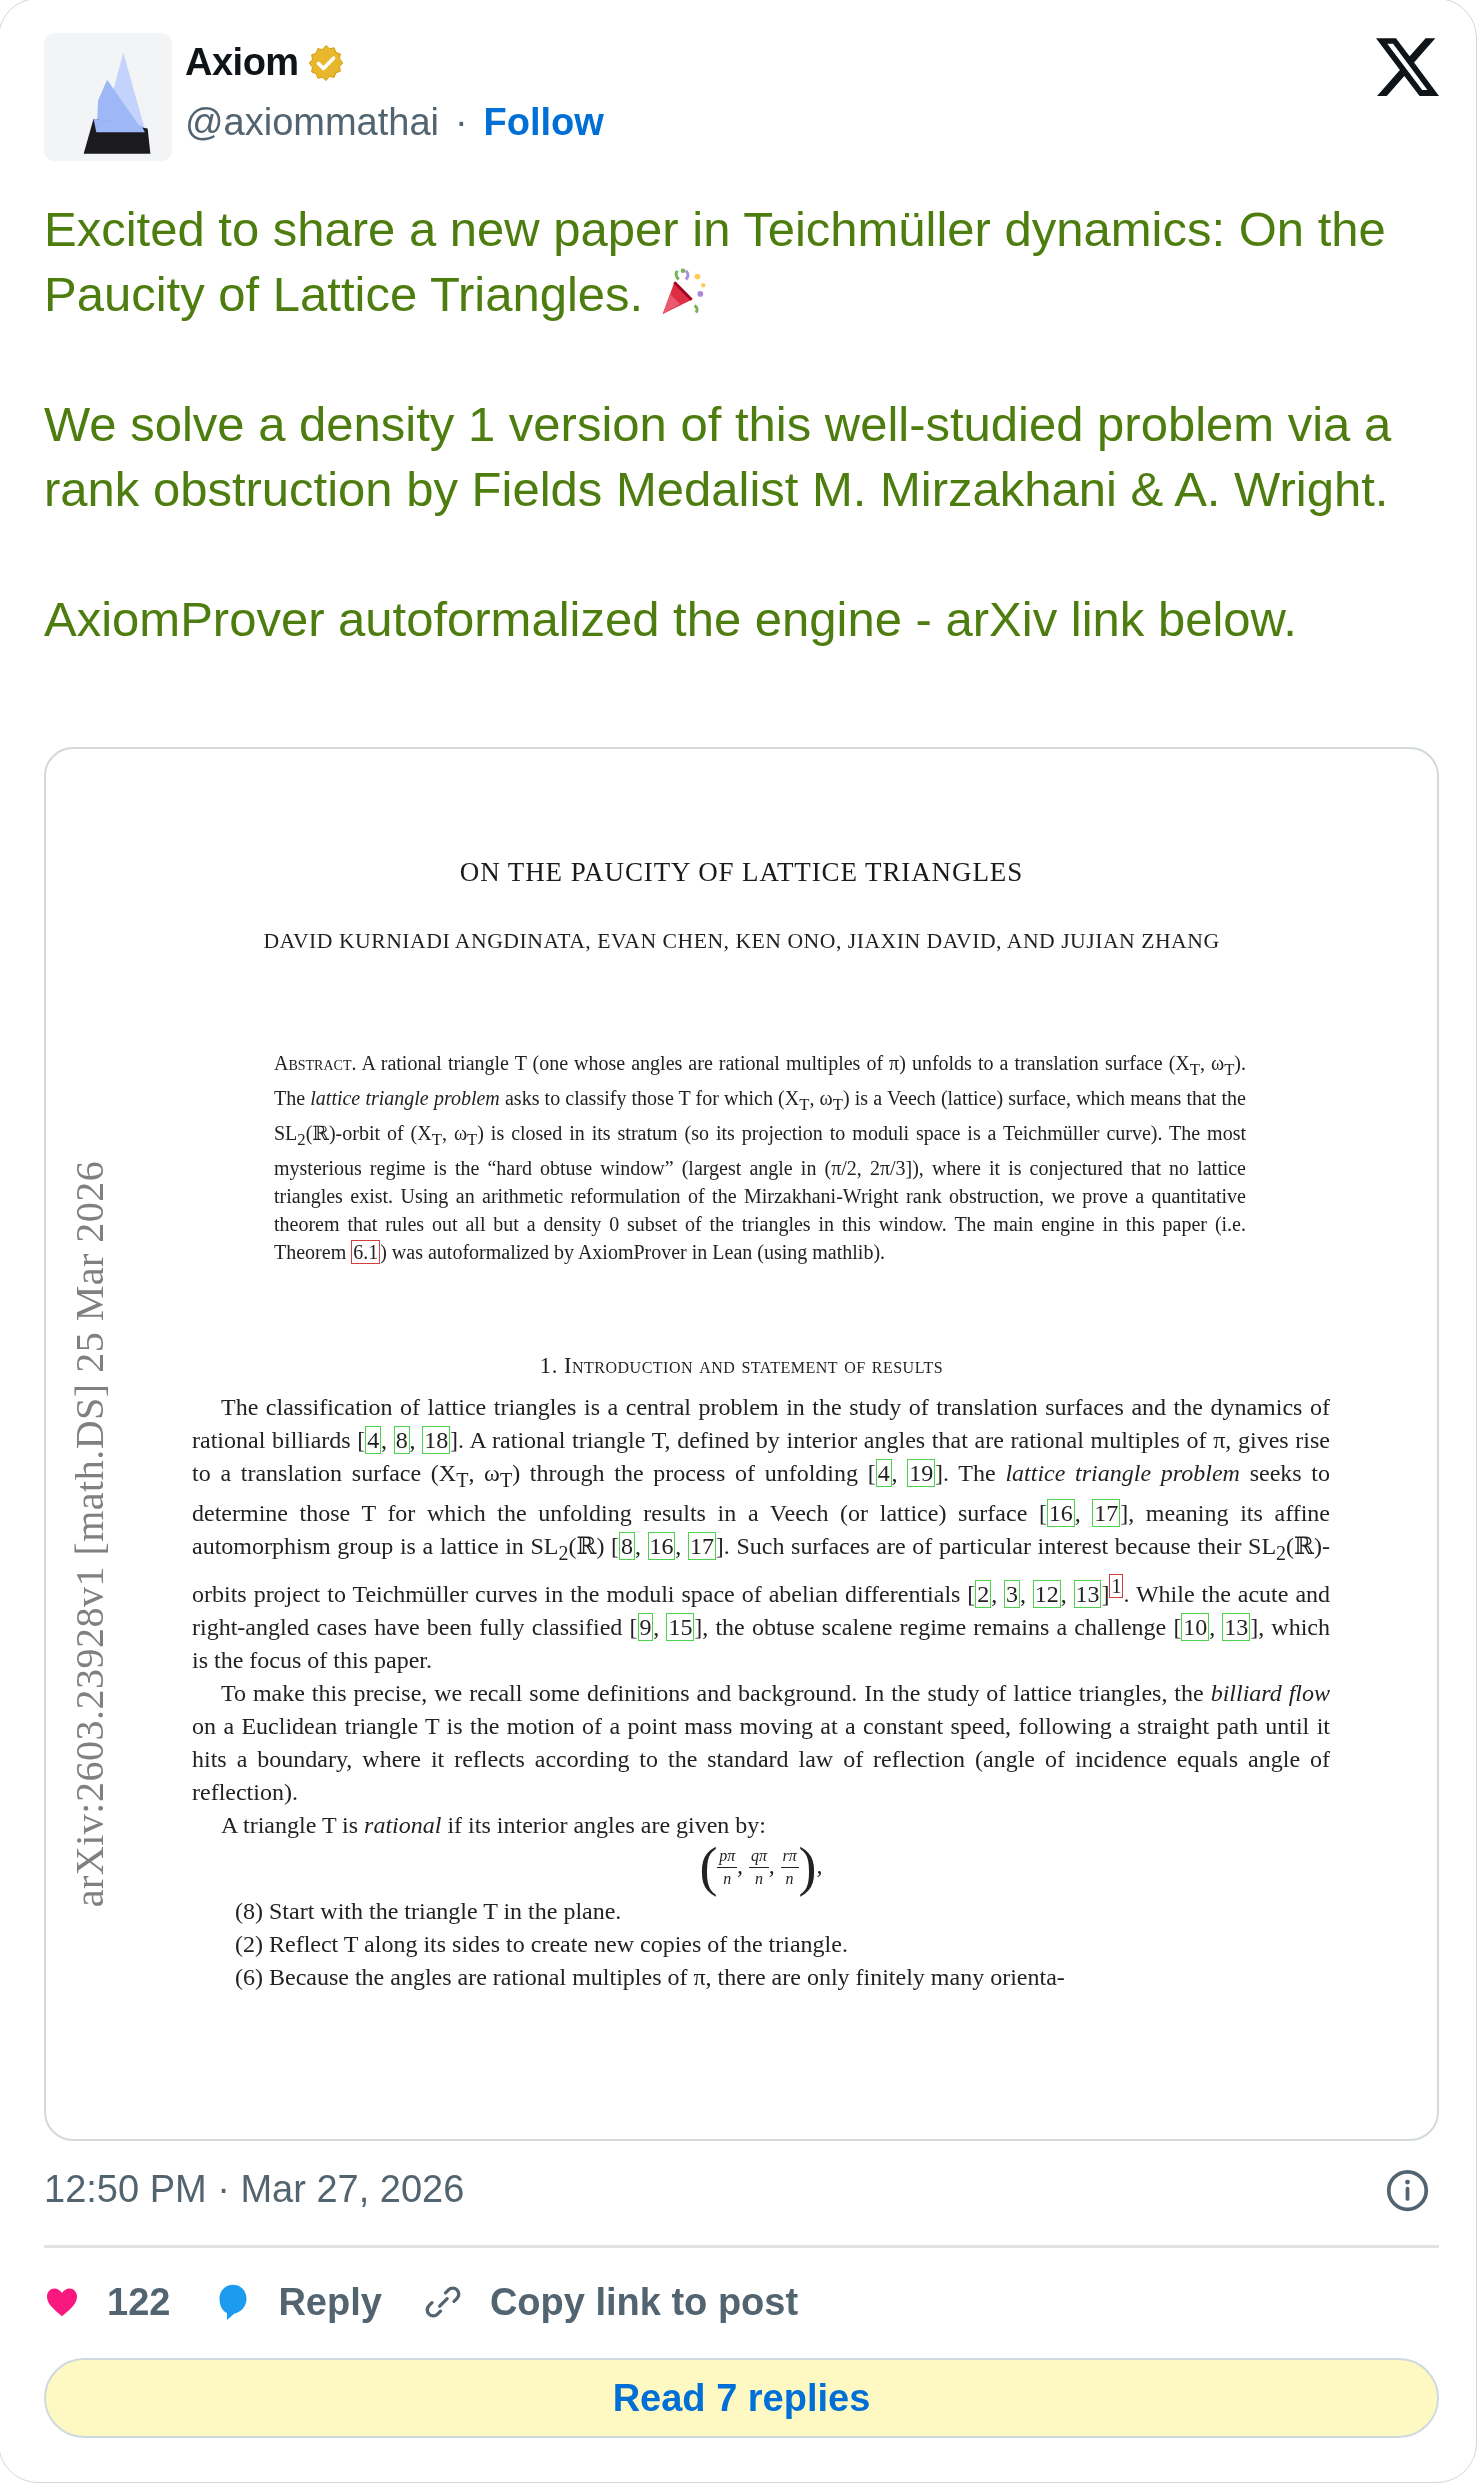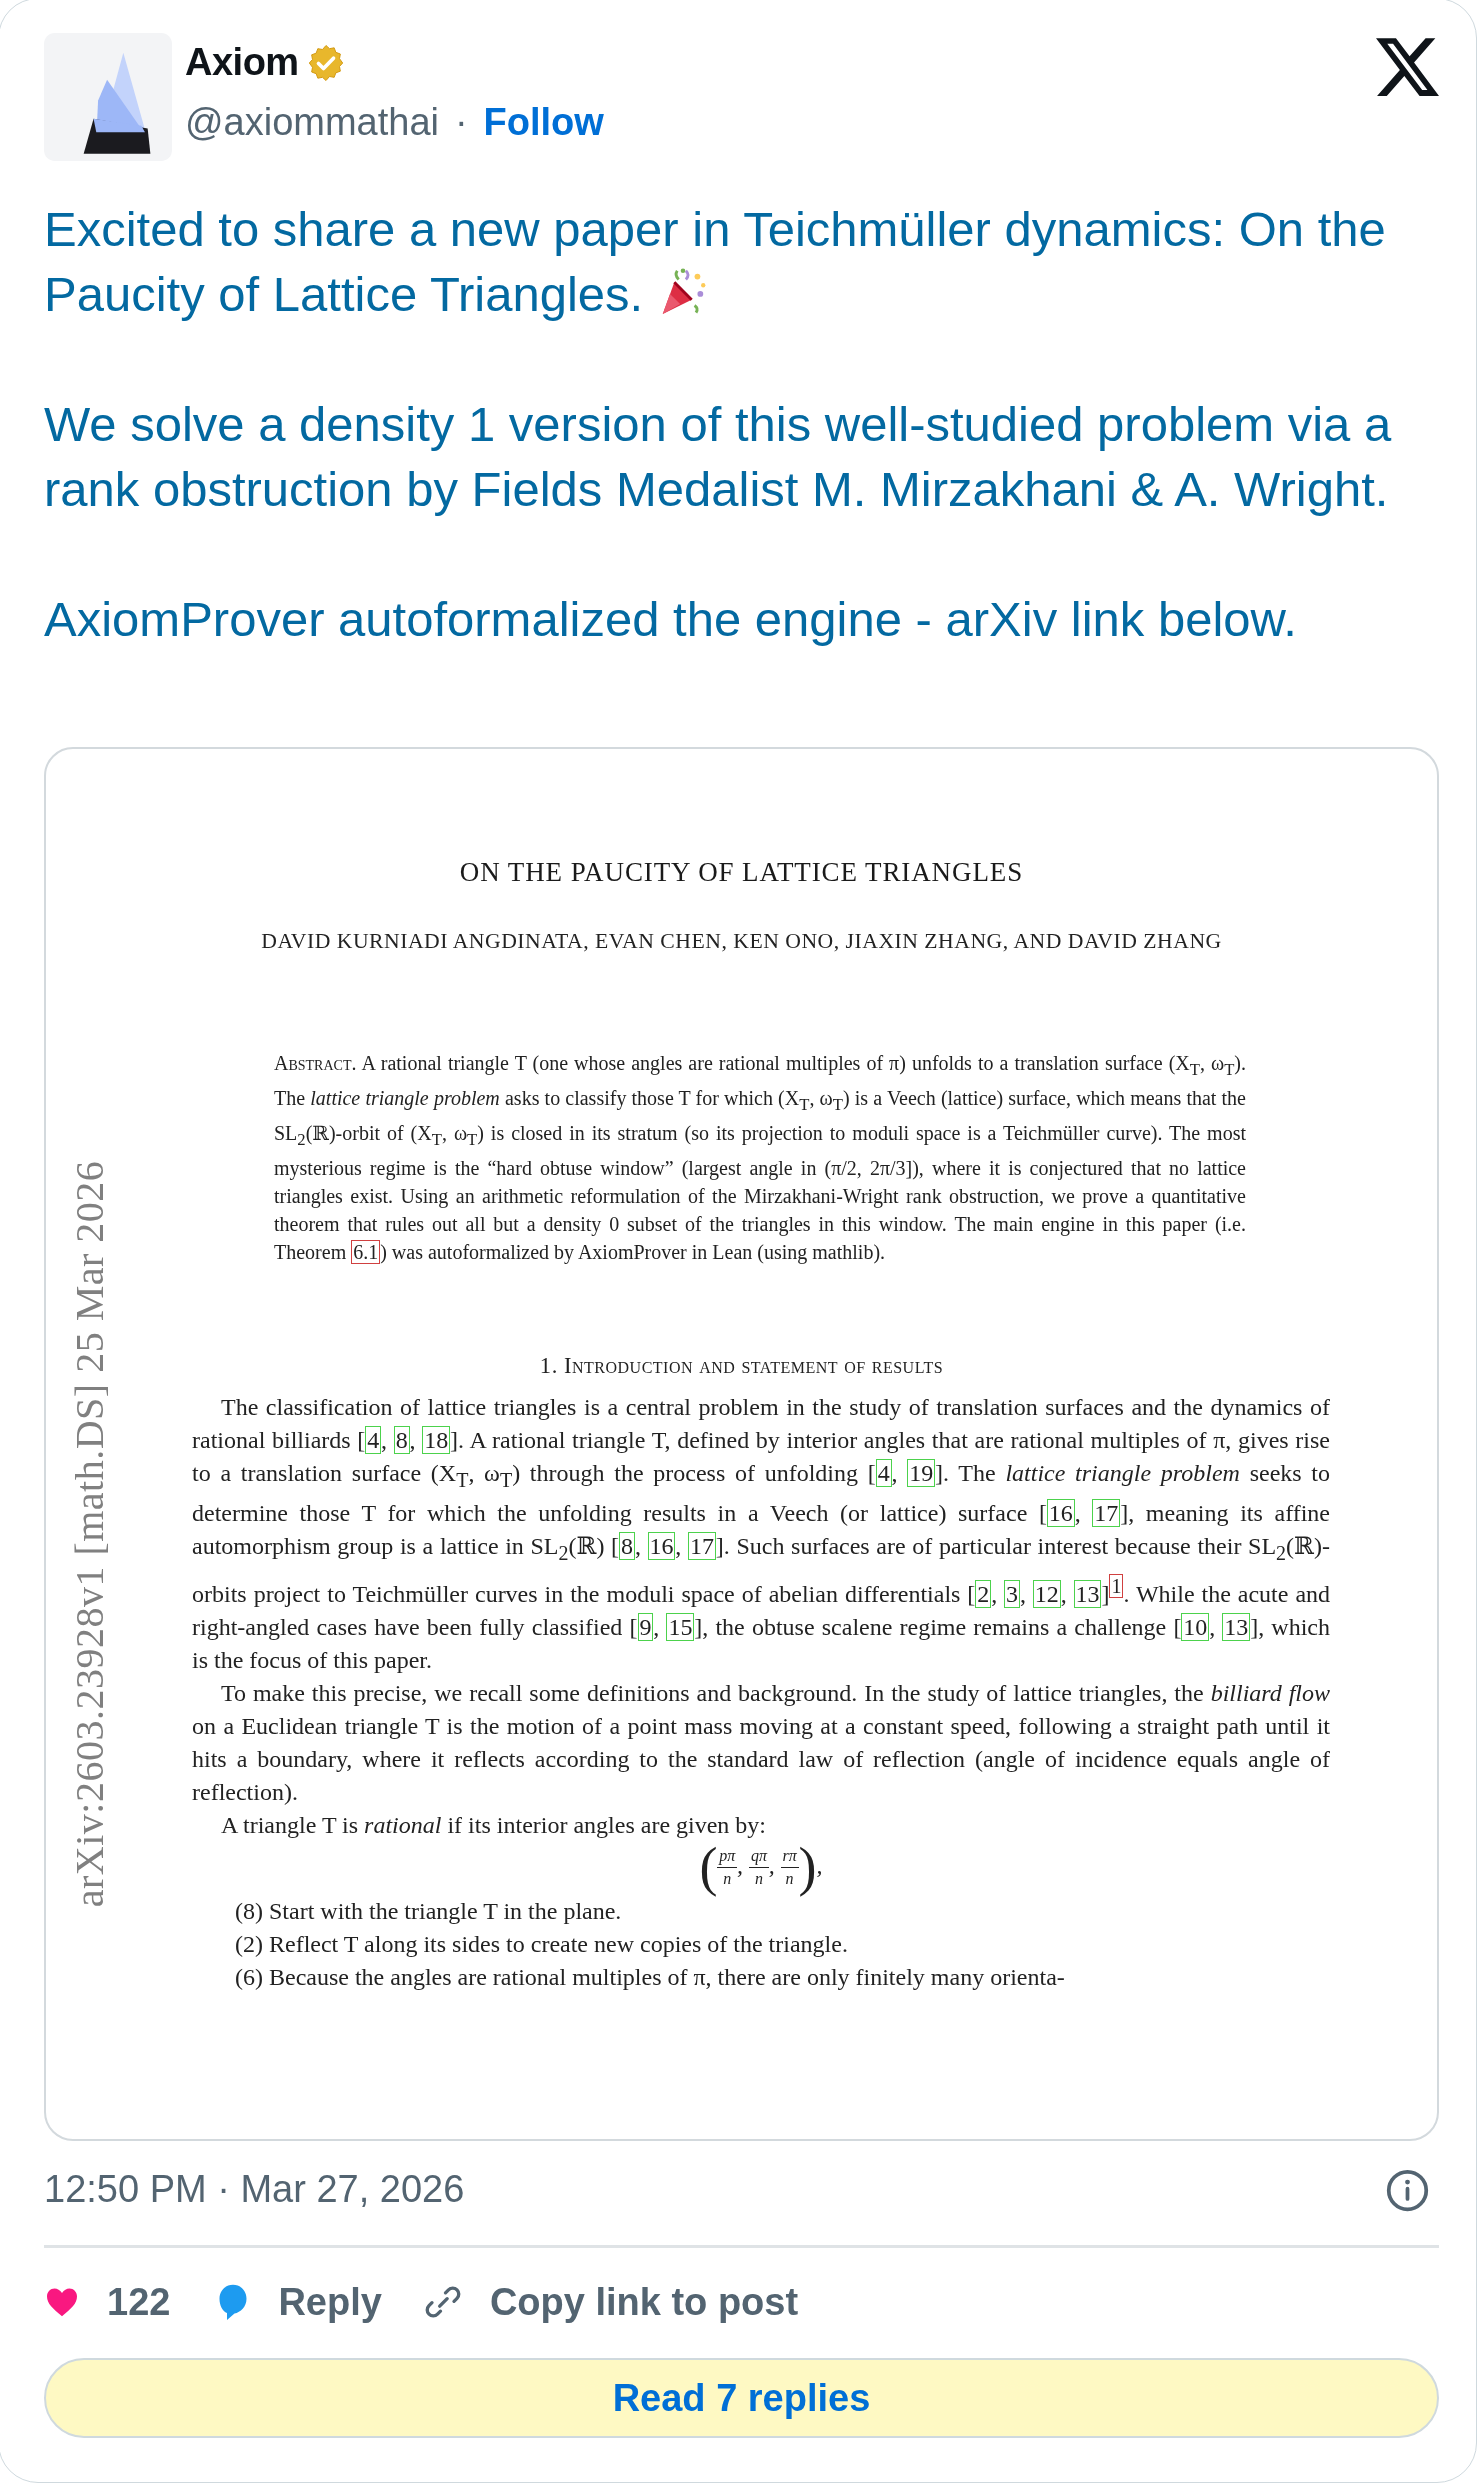--- a/index.html
+++ b/index.html
@@ -7,21 +7,21 @@
   .outer-card { position: absolute; left: -1.8px; top: -1.8px; width: 1479px; height: 2485px; border: 1.8px solid #cfd9de; border-radius: 40px; box-sizing: border-box; }
   .avatar { position: absolute; left: 44px; top: 33px; width: 128px; height: 128px; background: #f3f4f6; border-radius: 10.8px; }
   .avatar svg { position: absolute; left: 0; top: 0; }
   .name-row { position: absolute; left: 185px; top: 41px; display: flex; align-items: center; gap: 7.2px; }
   .name { font-size: 38px; font-weight: bold; color: #0f1419; letter-spacing: -0.5px; }
   .badge { width: 40px; height: 40px; }
   .handle-row { position: absolute; left: 185px; top: 101px; font-size: 38px; color: #536471; white-space: nowrap; }
   .handle-row .dot { margin: 0 5.4px; }
   .follow { color: #006fd6; font-weight: bold; cursor: pointer; }
   .xlogo { position: absolute; left: 1376px; top: 38px; width: 63px; height: 58px; }
-  .tweet-text { position: absolute; left: 44px; top: 197px; width: 1407px; font-size: 49px; line-height: 65px; color: #0369a1; }
+  .tweet-text { position: absolute; left: 44px; top: 197px; width: 1407px; font-size: 49px; line-height: 65px; color: #4d7c0f; }
   .tweet-text p { margin: 0 0 65px 0; }
   .tweet-text p.last { margin: 0; }
   .emoji { display: inline-block; width: 52px; height: 54px; vertical-align: -7.2px; }
 
   .paper-card { position: absolute; left: 44px; top: 747px; width: 1395px; height: 1394px; border: 2.7px solid #d3d9dd; border-radius: 29px; box-sizing: border-box; overflow: hidden; background: #fff; }
   .paper { position: absolute; left: 0; top: 0; width: 100%; height: 100%; font-family: "Liberation Serif", "DejaVu Serif", serif; color: #222; }
   .paper-title { position: absolute; left: 0; width: 100%; top: 108px; text-align: center; font-size: 27px; letter-spacing: 0.9px; font-weight: normal; color: #1a1a1a; }
   .paper-authors { position: absolute; left: 0; width: 100%; top: 180px; text-align: center; font-size: 21.7px; letter-spacing: 0.5px; color: #222; }
   .arxiv-stamp { position: absolute; left: 7.2px; top: 334px; width: 72px; height: 902px; }
   .arxiv-stamp span { position: absolute; left: 50%; top: 50%; transform: translate(-50%, -50%) rotate(-90deg); white-space: nowrap; font-size: 40px; color: #808080; letter-spacing: 0.5px; }
@@ -98,21 +98,21 @@
       <path d="M14 4 q-2 3 1 6" stroke="#77b255" stroke-width="2" fill="none"></path>
       <circle cx="32" cy="14" r="1.5" fill="#fdcb58"></circle>
     </svg></p>
   <p>We solve a density 1 version of this well-studied problem via a rank obstruction by Fields Medalist M. Mirzakhani &amp; A. Wright.</p>
   <p class="last">AxiomProver autoformalized the engine - arXiv link below.</p>
 </div>
 
 <div class="paper-card">
   <div class="paper">
     <div class="paper-title">ON THE PAUCITY OF LATTICE TRIANGLES</div>
-    <div class="paper-authors">DAVID KURNIADI ANGDINATA, EVAN CHEN, KEN ONO, JIAXIN ZHANG, AND DAVID ZHANG</div>
+    <div class="paper-authors">DAVID KURNIADI ANGDINATA, EVAN CHEN, KEN ONO, JIAXIN DAVID, AND JUJIAN ZHANG</div>
     <div class="arxiv-stamp">
         <span>arXiv:2603.23928v1  [math.DS]  25 Mar 2026</span>
       </div>
 
     <div class="abstract"><span class="sc">Abstract.</span><span> A rational triangle T (one whose angles are rational multiples of π) unfolds to a translation surface (X</span><sub>T</sub><span>, ω</span><sub>T</sub><span>). The </span><i>lattice triangle problem</i><span> asks to classify those T for which (X</span><sub>T</sub><span>, ω</span><sub>T</sub><span>) is a Veech (lattice) surface, which means that the SL</span><sub>2</sub><span>(ℝ)-orbit of (X</span><sub>T</sub><span>, ω</span><sub>T</sub><span>) is closed in its stratum (so its projection to moduli space is a Teichmüller curve). The most mysterious regime is the “hard obtuse window” (largest angle in (π/2, 2π/3]), where it is conjectured that no lattice triangles exist. Using an arithmetic reformulation of the Mirzakhani-Wright rank obstruction, we prove a quantitative theorem that rules out all but a density 0 subset of the triangles in this window. The main engine in this paper (i.e. Theorem </span><span class="cite-red">6.1</span><span>) was autoformalized by AxiomProver in Lean (using mathlib).</span></div>
 
     <div class="section-title">1. Introduction and statement of results</div>
 
     <div class="body-text">
       <p><span>The classification of lattice triangles is a central problem in the study of translation surfaces and the dynamics of rational billiards [</span><span class="cite">4</span>, <span class="cite">8</span>, <span class="cite">18</span><span>]. A rational triangle T, defined by interior angles that are rational multiples of π, gives rise to a translation surface (X</span><sub>T</sub>, ω<sub>T</sub><span>) through the process of unfolding [</span><span class="cite">4</span>, <span class="cite">19</span><span>]. The </span><i>lattice triangle problem</i><span> seeks to determine those T for which the unfolding results in a Veech (or lattice) surface [</span><span class="cite">16</span>, <span class="cite">17</span><span>], meaning its affine automorphism group is a lattice in SL</span><sub>2</sub><span>(ℝ) [</span><span class="cite">8</span>, <span class="cite">16</span>, <span class="cite">17</span><span>]. Such surfaces are of particular interest because their SL</span><sub>2</sub><span>(ℝ)-orbits project to Teichmüller curves in the moduli space of abelian differentials [</span><span class="cite">2</span>, <span class="cite">3</span>, <span class="cite">12</span>, <span class="cite">13</span>]<sup class="cite-red">1</sup><span>. While the acute and right-angled cases have been fully classified [</span><span class="cite">9</span>, <span class="cite">15</span><span>], the obtuse scalene regime remains a challenge [</span><span class="cite">10</span>, <span class="cite">13</span><span>], which is the focus of this paper.</span></p>

